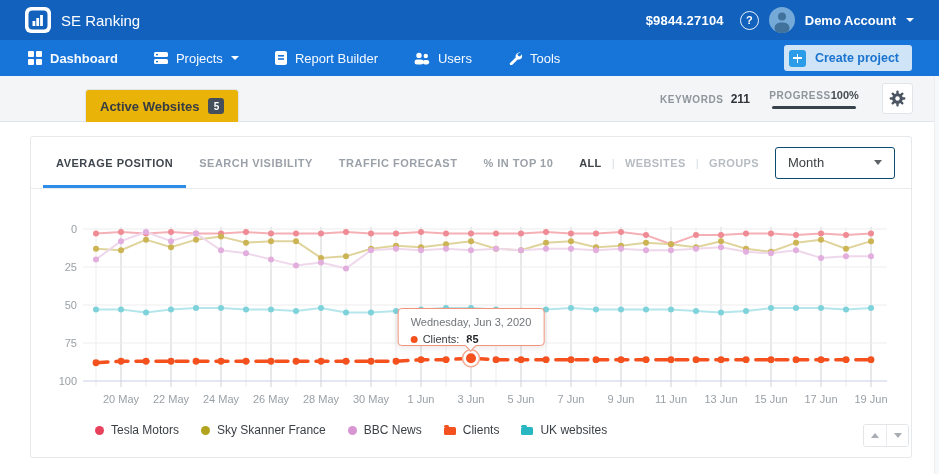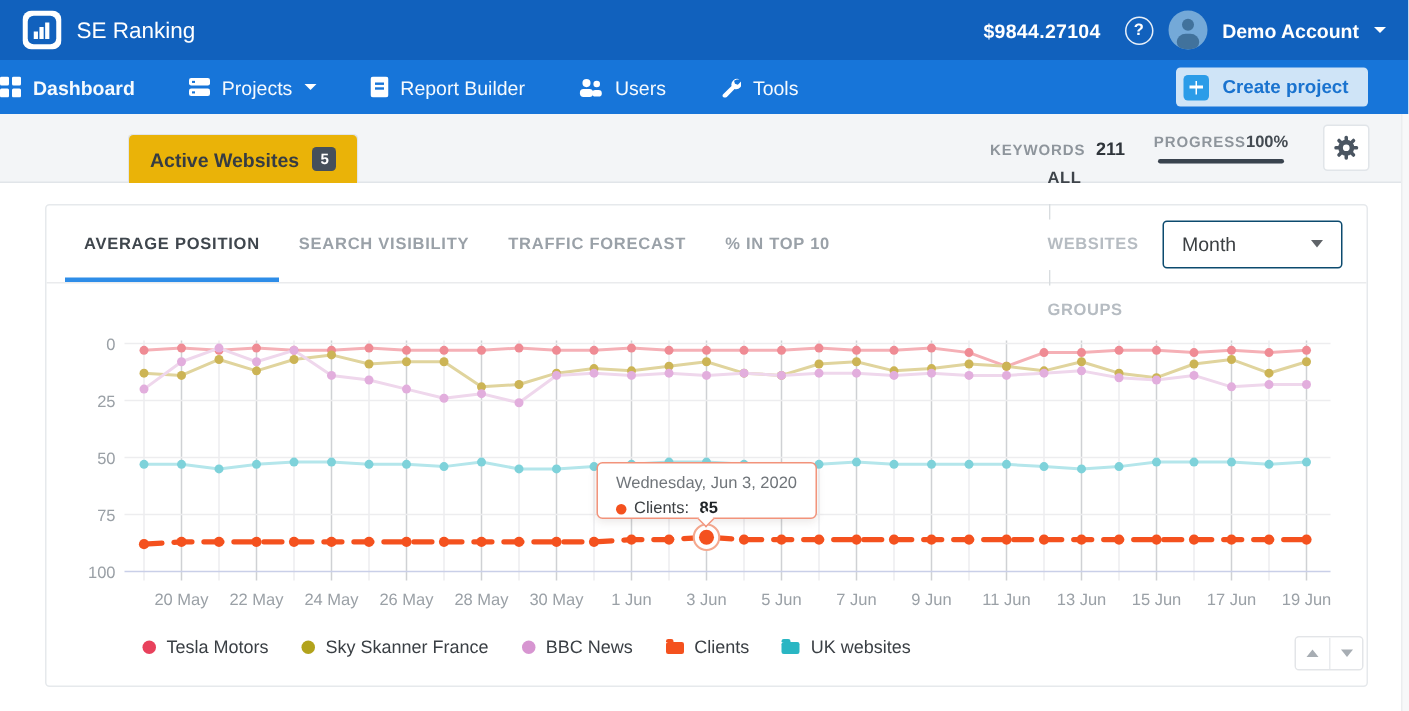--- a/index.html
+++ b/index.html
@@ -1,35 +1,35 @@
 <!DOCTYPE html>
 <html><head>
 <meta charset="utf-8">
 <style>
   * { margin:0; padding:0; box-sizing:border-box; }
   html,body { width:939px; height:474px; overflow:hidden; background:#fff;
     font-family:"Liberation Sans", sans-serif; }
 
   
   .topbar { height:40px; background:#1161bd; display:flex; align-items:center;
-    justify-content:space-between; padding:0 15px; }
+    justify-content:space-between; padding:0 25px; }
   .brand { display:flex; align-items:center; gap:10px; color:#fff; font-size:15px; font-weight:500; }
   .top-right { display:flex; align-items:center; gap:10px; color:#fff; }
   .balance { font-size:13px; font-weight:600; letter-spacing:.2px; margin-right:6px; }
   .help { width:19px; height:19px; border:1.4px solid rgba(255,255,255,.9); border-radius:50%;
     display:flex; align-items:center; justify-content:center; font-size:11px; font-weight:700; }
   .avatar { width:26px; height:26px; border-radius:50%; background:#74a9d8; overflow:hidden;
     display:flex; align-items:flex-end; justify-content:center; }
   .account { font-size:13px; font-weight:700; }
   .caret-w { width:0; height:0; border-left:4px solid transparent; border-right:4px solid transparent;
     border-top:4.5px solid #fff; }
 
   
   .navbar { height:36px; background:#1775d9; display:flex; align-items:center;
-    gap:36px; }
+    padding-left:28px; gap:36px; }
   .nav-item { display:flex; align-items:center; gap:8px; color:rgba(255,255,255,.96);
     font-size:13px; font-weight:500; cursor:pointer; }
   .nav-item.active { font-weight:700; }
   .create-btn { margin-left:auto; margin-right:27px; height:26px; background:#cfe4f7;
     border:none; border-radius:3px; display:flex; align-items:center; gap:9px;
     padding:0 13px 0 5px; color:#1a73cf; font-size:12.5px; font-weight:700; cursor:pointer;
     font-family:"Liberation Sans",sans-serif; }
   .plus-sq { width:17px; height:17px; background:#2b9ce8; border-radius:3px; position:relative; }
   .plus-sq::before,.plus-sq::after { content:""; position:absolute; background:#fff; }
   .plus-sq::before { left:4px; right:4px; top:7.6px; height:1.8px; }
@@ -59,21 +59,21 @@
   
   .card { margin:14px 0 0 30px; width:882px; height:322px; background:#fff;
     border:1px solid #e6e9ec; border-radius:3px; position:relative; }
   .panel-head { height:52px; border-bottom:1px solid #eaebed; display:flex;
     justify-content:space-between; padding-right:16px; }
   .panel-tabs { display:flex; margin-left:12px; }
   .ptab { display:flex; align-items:center; padding:0 13px; font-size:11px; font-weight:700;
     letter-spacing:.5px; color:#9aa1a8; cursor:pointer; }
   .ptab.active { color:#3f464d; box-shadow:inset 0 -3px 0 #2e8de8; }
   .panel-controls { display:flex; align-items:center; gap:16px; }
-  .filters { display:flex; align-items:flex-start; gap:10px; font-size:11px; font-weight:700; letter-spacing:.4px;flex-direction:column; }
+  .filters { display:flex; align-items:center; gap:10px; font-size:11px; font-weight:700; letter-spacing:.4px; }
   .filter { color:#b6bcc2; cursor:pointer; }
   .filter.active { color:#3e444a; }
   .fsep { color:#d8dcdf; font-weight:400; }
   .select { width:120px; height:32px; border:1px solid #0c4a6e; border-radius:3px; background:#fff;
     display:flex; align-items:center; justify-content:space-between; padding:0 12px;
     font-size:13px; color:#3c4043; cursor:pointer; }
   .caret-d { width:0; height:0; border-left:4.5px solid transparent; border-right:4.5px solid transparent;
     border-top:5px solid #5f6368; }
 
   

